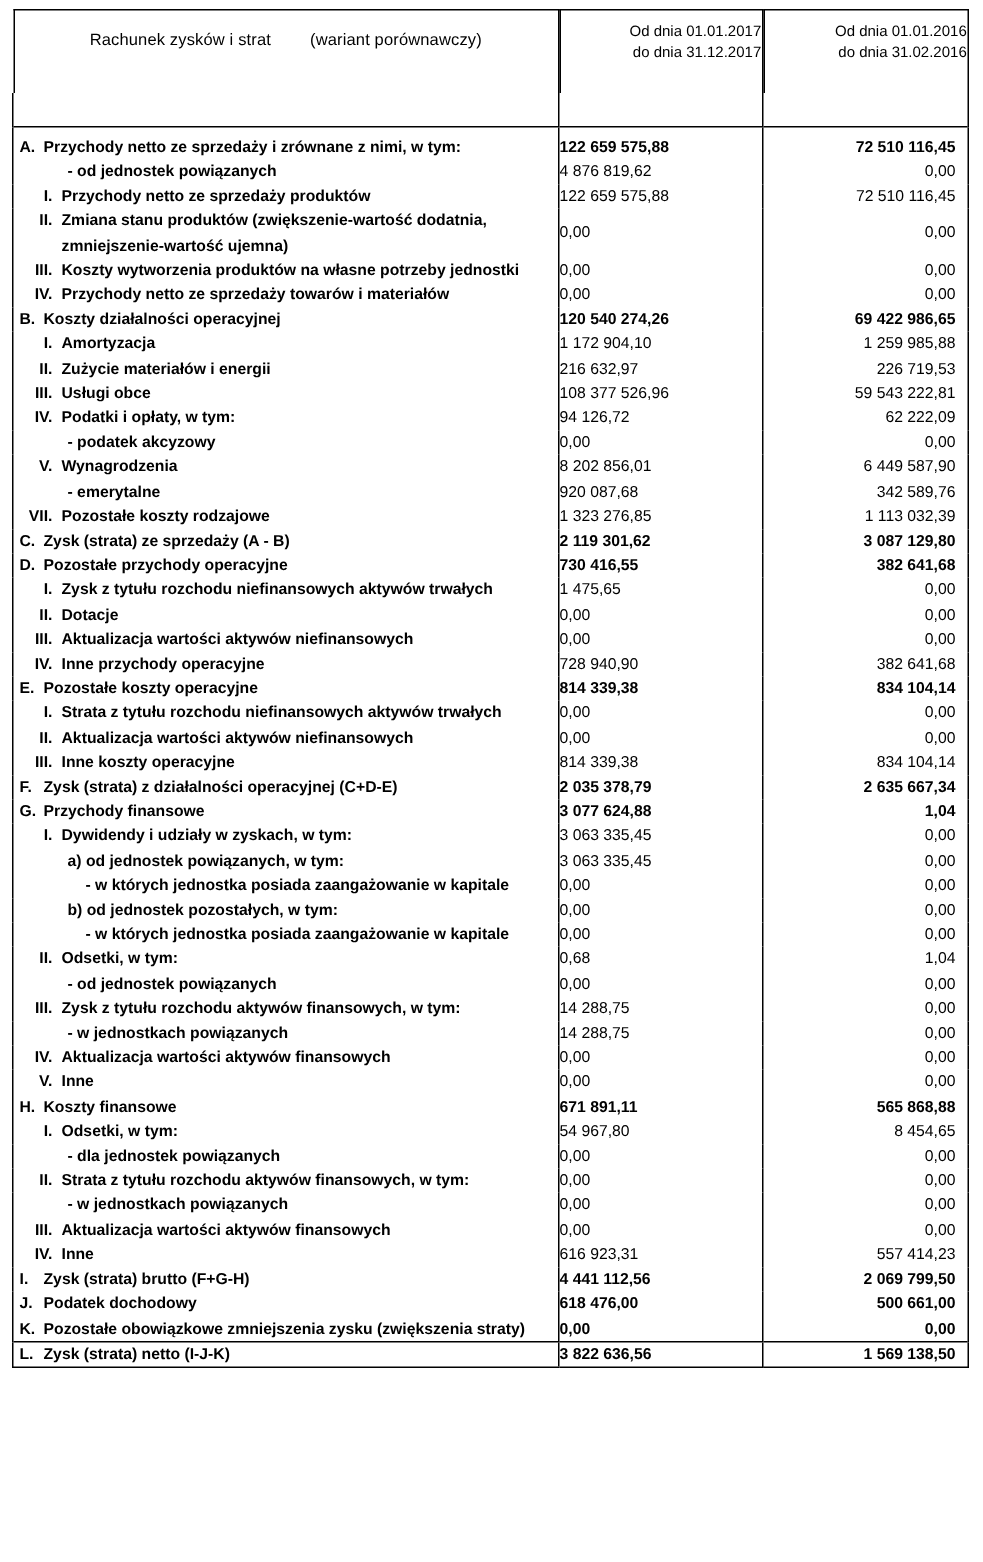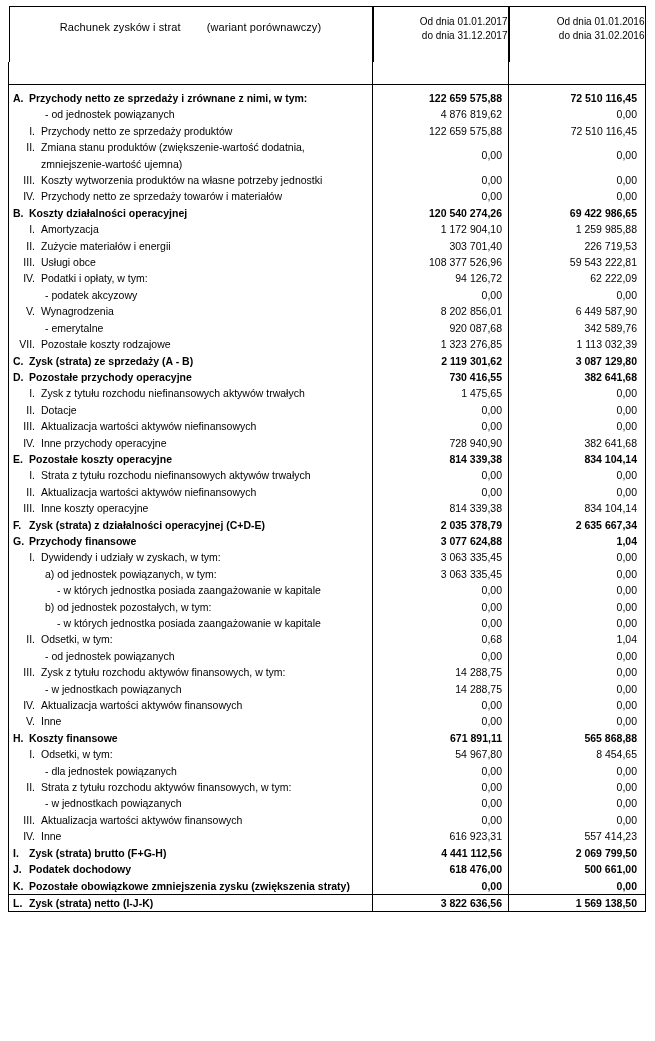--- a/index.html
+++ b/index.html
@@ -91,25 +91,25 @@
     height: 16.4px;
     line-height: 16.4px;
     vertical-align: middle;
     white-space: nowrap;
     overflow: hidden;
   }
   td.label {
     border-left: 1.2px solid #000;
     padding-left: 4px;
     font-size: 10.5px;
+    font-weight: bold;
   }
   td.v1 {
     border-left: 1.2px solid #000;
     border-right: 1.2px solid #000;
-    text-align: right;
     padding-right: 6px;
     font-size: 10.5px;
   }
   td.v2 {
     border-right: 1.2px solid #000;
     text-align: right;
     padding-right: 8px;
     font-size: 10.5px;
   }
   tr.bold td { font-weight: bold; }
@@ -275,21 +275,21 @@
           <td class="v1">1 172 904,10</td>
           <td class="v2">1 259 985,88</td>
         </tr>
         <tr class="">
           <td class="label">
             <div class="lbl-wrap">
               <span class="sym roman">II.</span>
               <span class="txt ind0">Zużycie materiałów i energii</span>
             </div>
           </td>
-          <td class="v1">303 701,40</td>
+          <td class="v1">216 632,97</td>
           <td class="v2">226 719,53</td>
         </tr>
         <tr class="">
           <td class="label">
             <div class="lbl-wrap">
               <span class="sym roman">III.</span>
               <span class="txt ind0">Usługi obce</span>
             </div>
           </td>
           <td class="v1">108 377 526,96</td>

